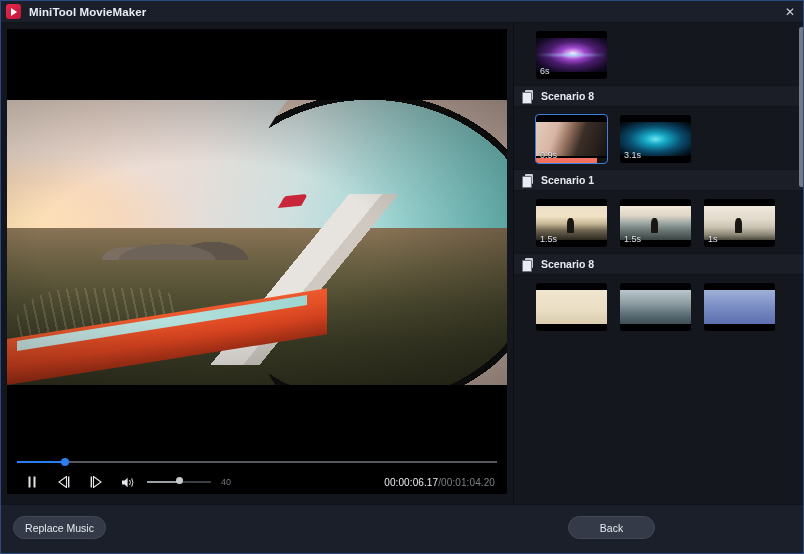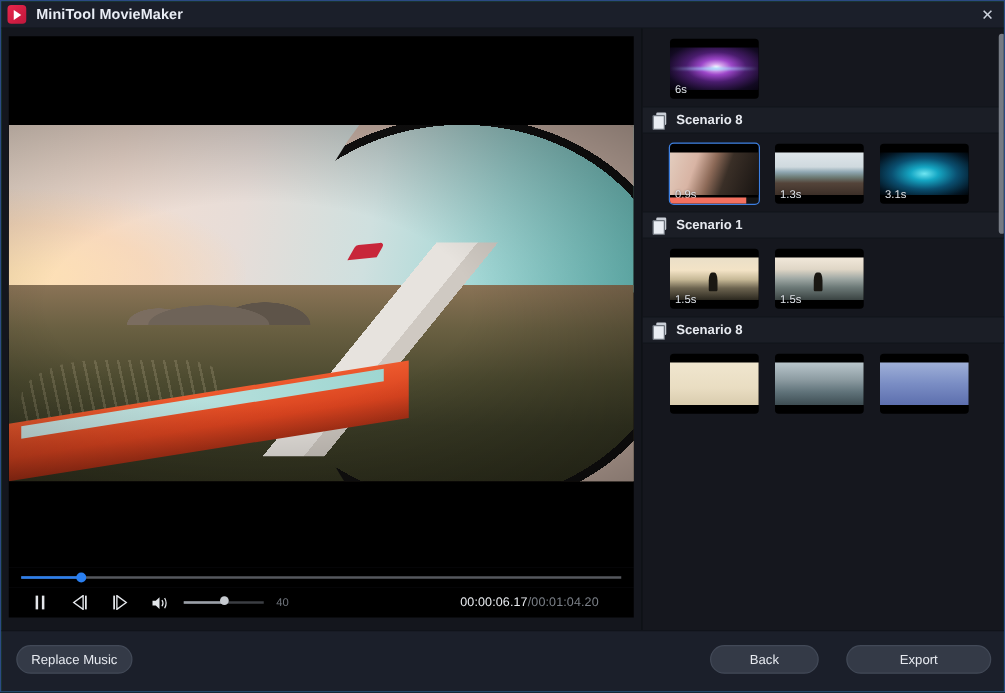--- a/index.html
+++ b/index.html
@@ -209,21 +209,21 @@
     width: 7px; height: 7px; border-radius: 50%;
     background: #c6cad0;
   }
   #vol-value {
     margin-left: 10px;
     color: #6f747c;
     font-size: 9px;
     flex: 0 0 auto;
   }
   #time-display {
-    margin-left: auto; margin-right: 28px;
+    margin-left: auto; margin-right: 12px;
     font-size: 10px;
     letter-spacing: .1px;
     white-space: nowrap;
   }
   #time-cur { color: #e8ebef; }
   #time-sep, #time-total { color: #7b8088; }
 
   
   #clips-pane {
     position: absolute; left: 512px; top: 0;
@@ -458,40 +458,40 @@
           </div>
           <div class="clip-grid">
             <div class="clip selected">
               <div class="clip-img t-plane"></div>
               <div class="clip-dur">0.9s</div>
               <div class="clip-prog">
                 <i style="width: 86%;"></i>
               </div>
             </div>
             <div class="clip">
-              <div class="clip-img t-beach"></div>
-              <div class="clip-dur">1.3s</div>
-            </div>
-            <div class="clip">
               <div class="clip-img t-wave"></div>
               <div class="clip-dur">3.1s</div>
             </div>
           </div>
           <div class="section-head">
             <span class="sec-icon"></span>
             <span class="sec-title">Scenario 1</span>
           </div>
           <div class="clip-grid">
             <div class="clip">
               <div class="clip-img t-surf1 t-silhouette"></div>
               <div class="clip-dur">1.5s</div>
             </div>
             <div class="clip">
               <div class="clip-img t-surf2 t-silhouette"></div>
               <div class="clip-dur">1.5s</div>
+            </div>
+            <div class="clip">
+              <div class="clip-img t-surf3 t-silhouette"></div>
+              <div class="clip-dur">1s</div>
             </div>
           </div>
           <div class="section-head">
             <span class="sec-icon"></span>
             <span class="sec-title">Scenario 8</span>
           </div>
           <div class="clip-grid">
             <div class="clip">
               <div class="clip-img t-cream"></div>
             </div>
@@ -506,16 +506,15 @@
       <div id="pane-scrollbar">
         <div id="pane-thumb"></div>
       </div>
     </div>
 
   </div>
 
   <div id="bottombar">
     <div class="btn" id="btn-replace-music">Replace Music</div>
     <div class="btn" id="btn-back">Back</div>
-    <div class="btn" id="btn-export">Export</div>
   </div>
 
 </div>
 
 </body></html>

